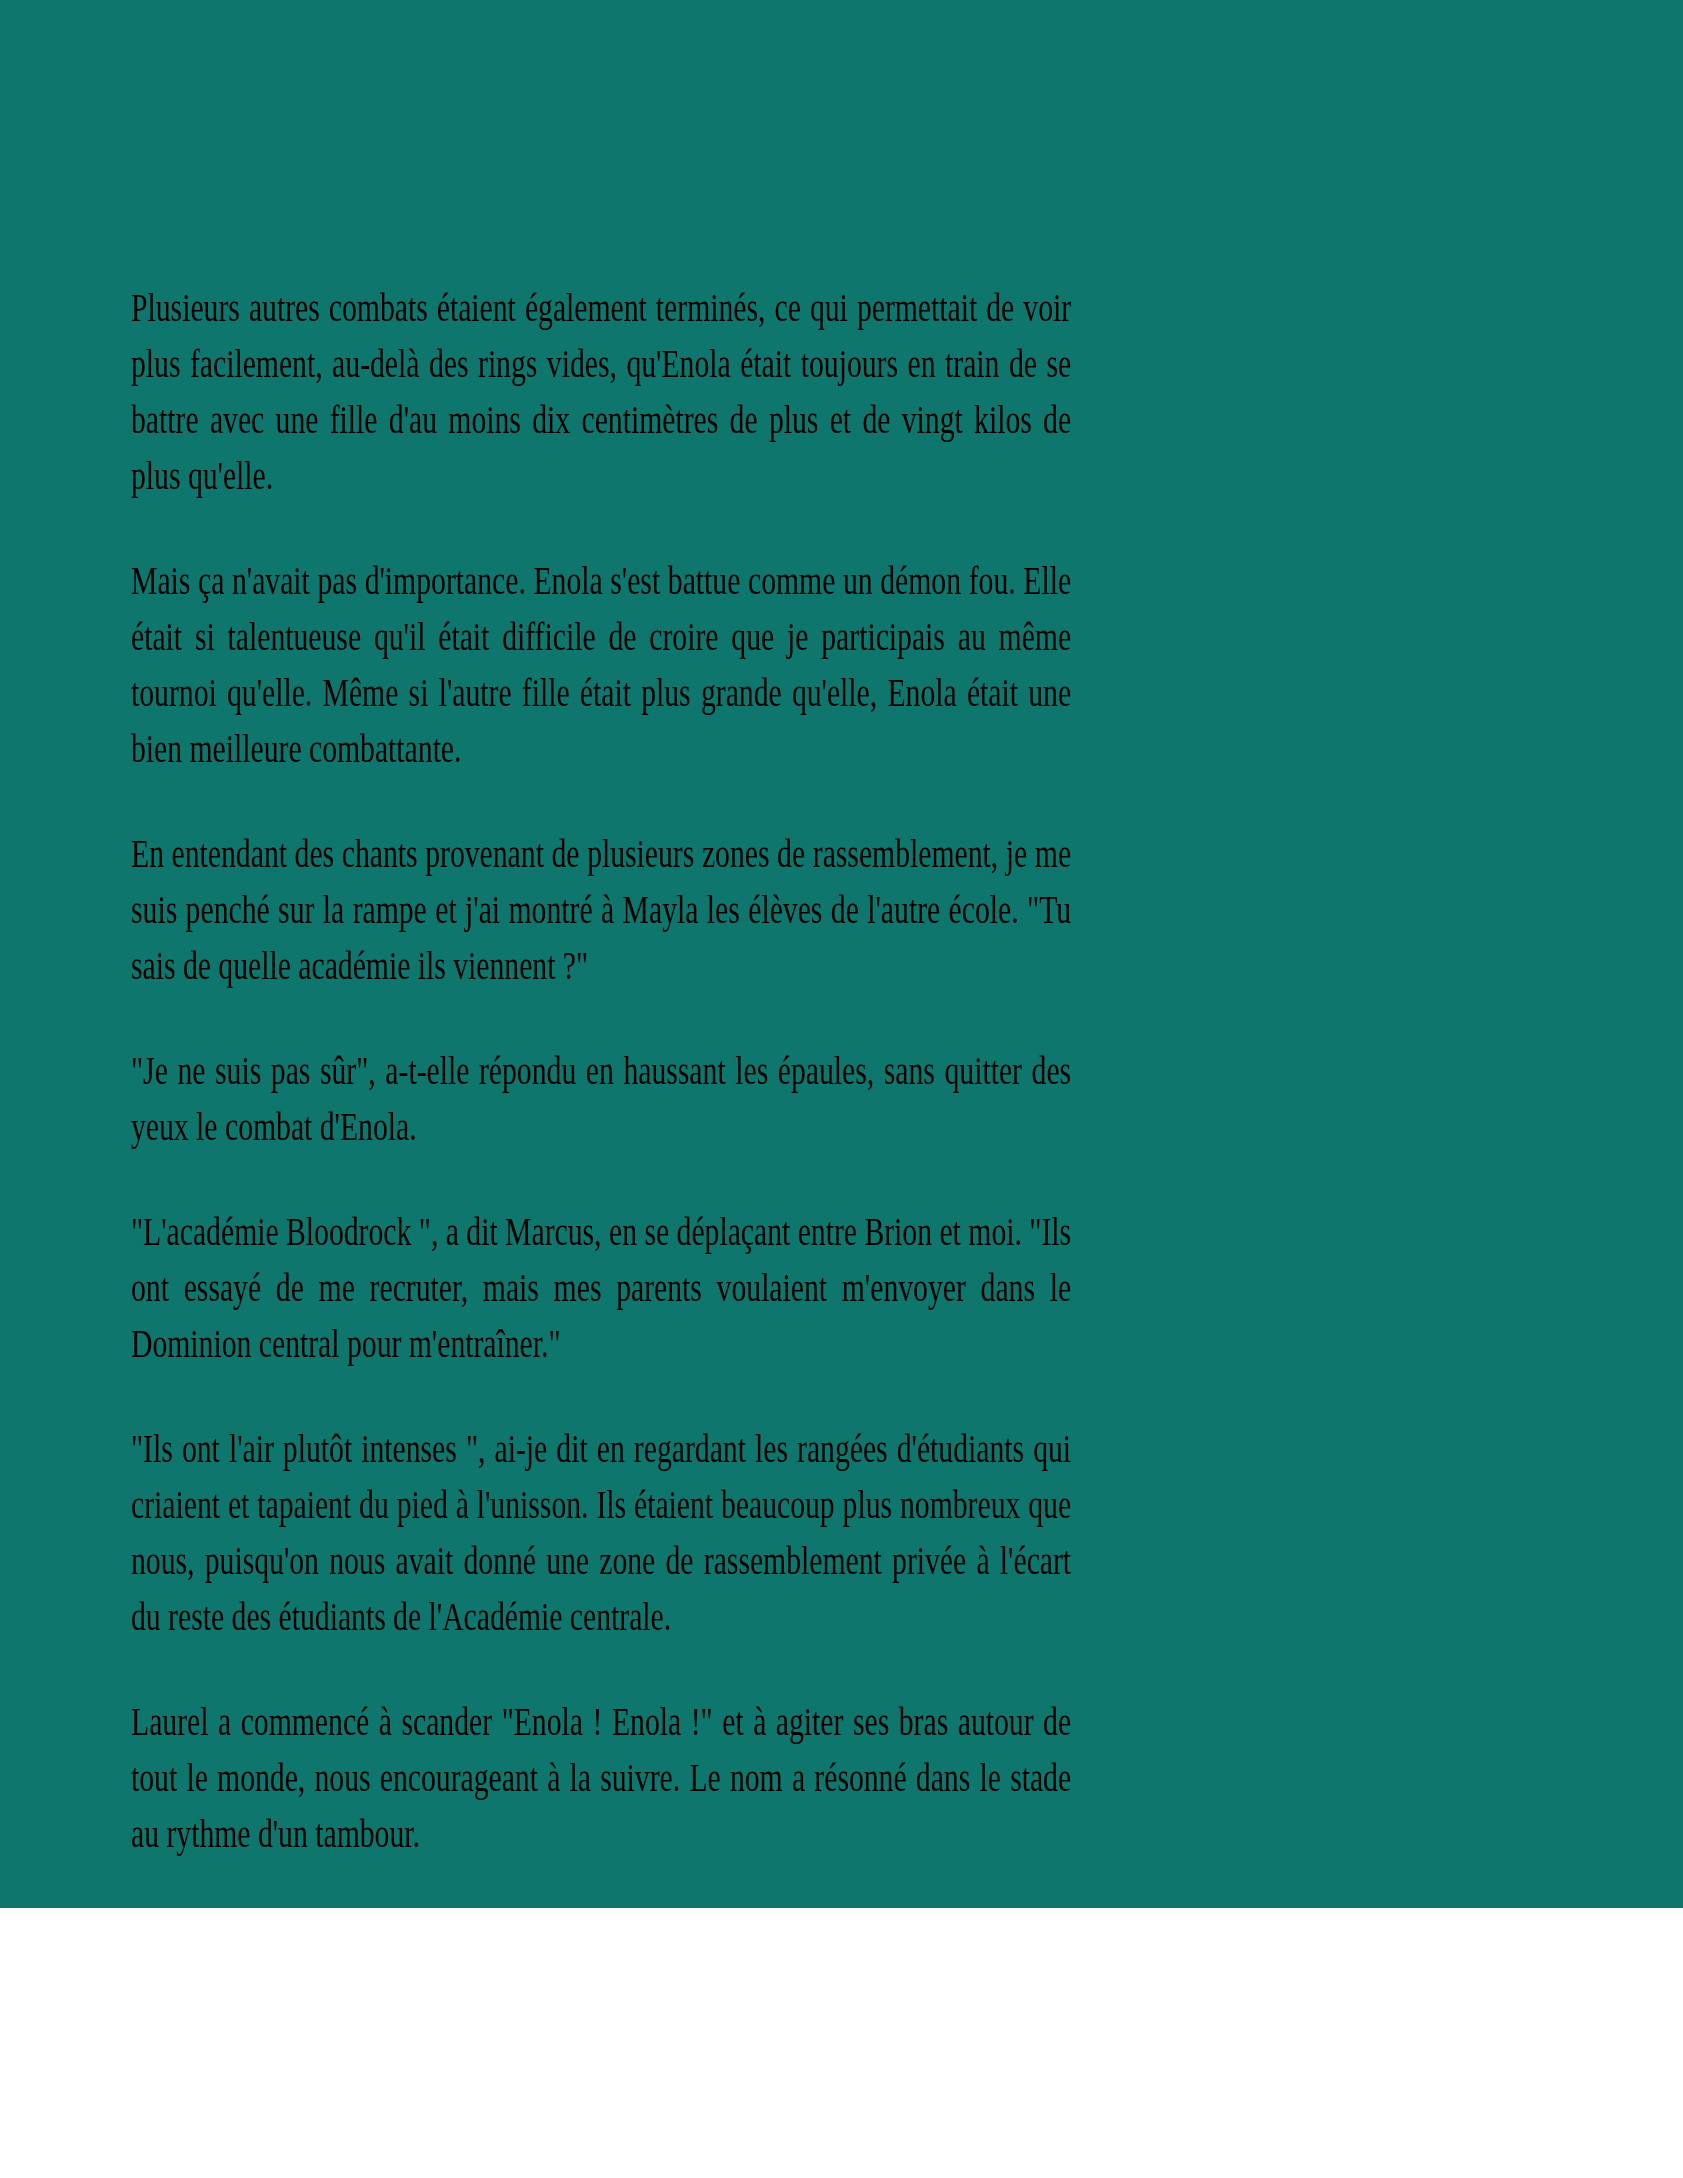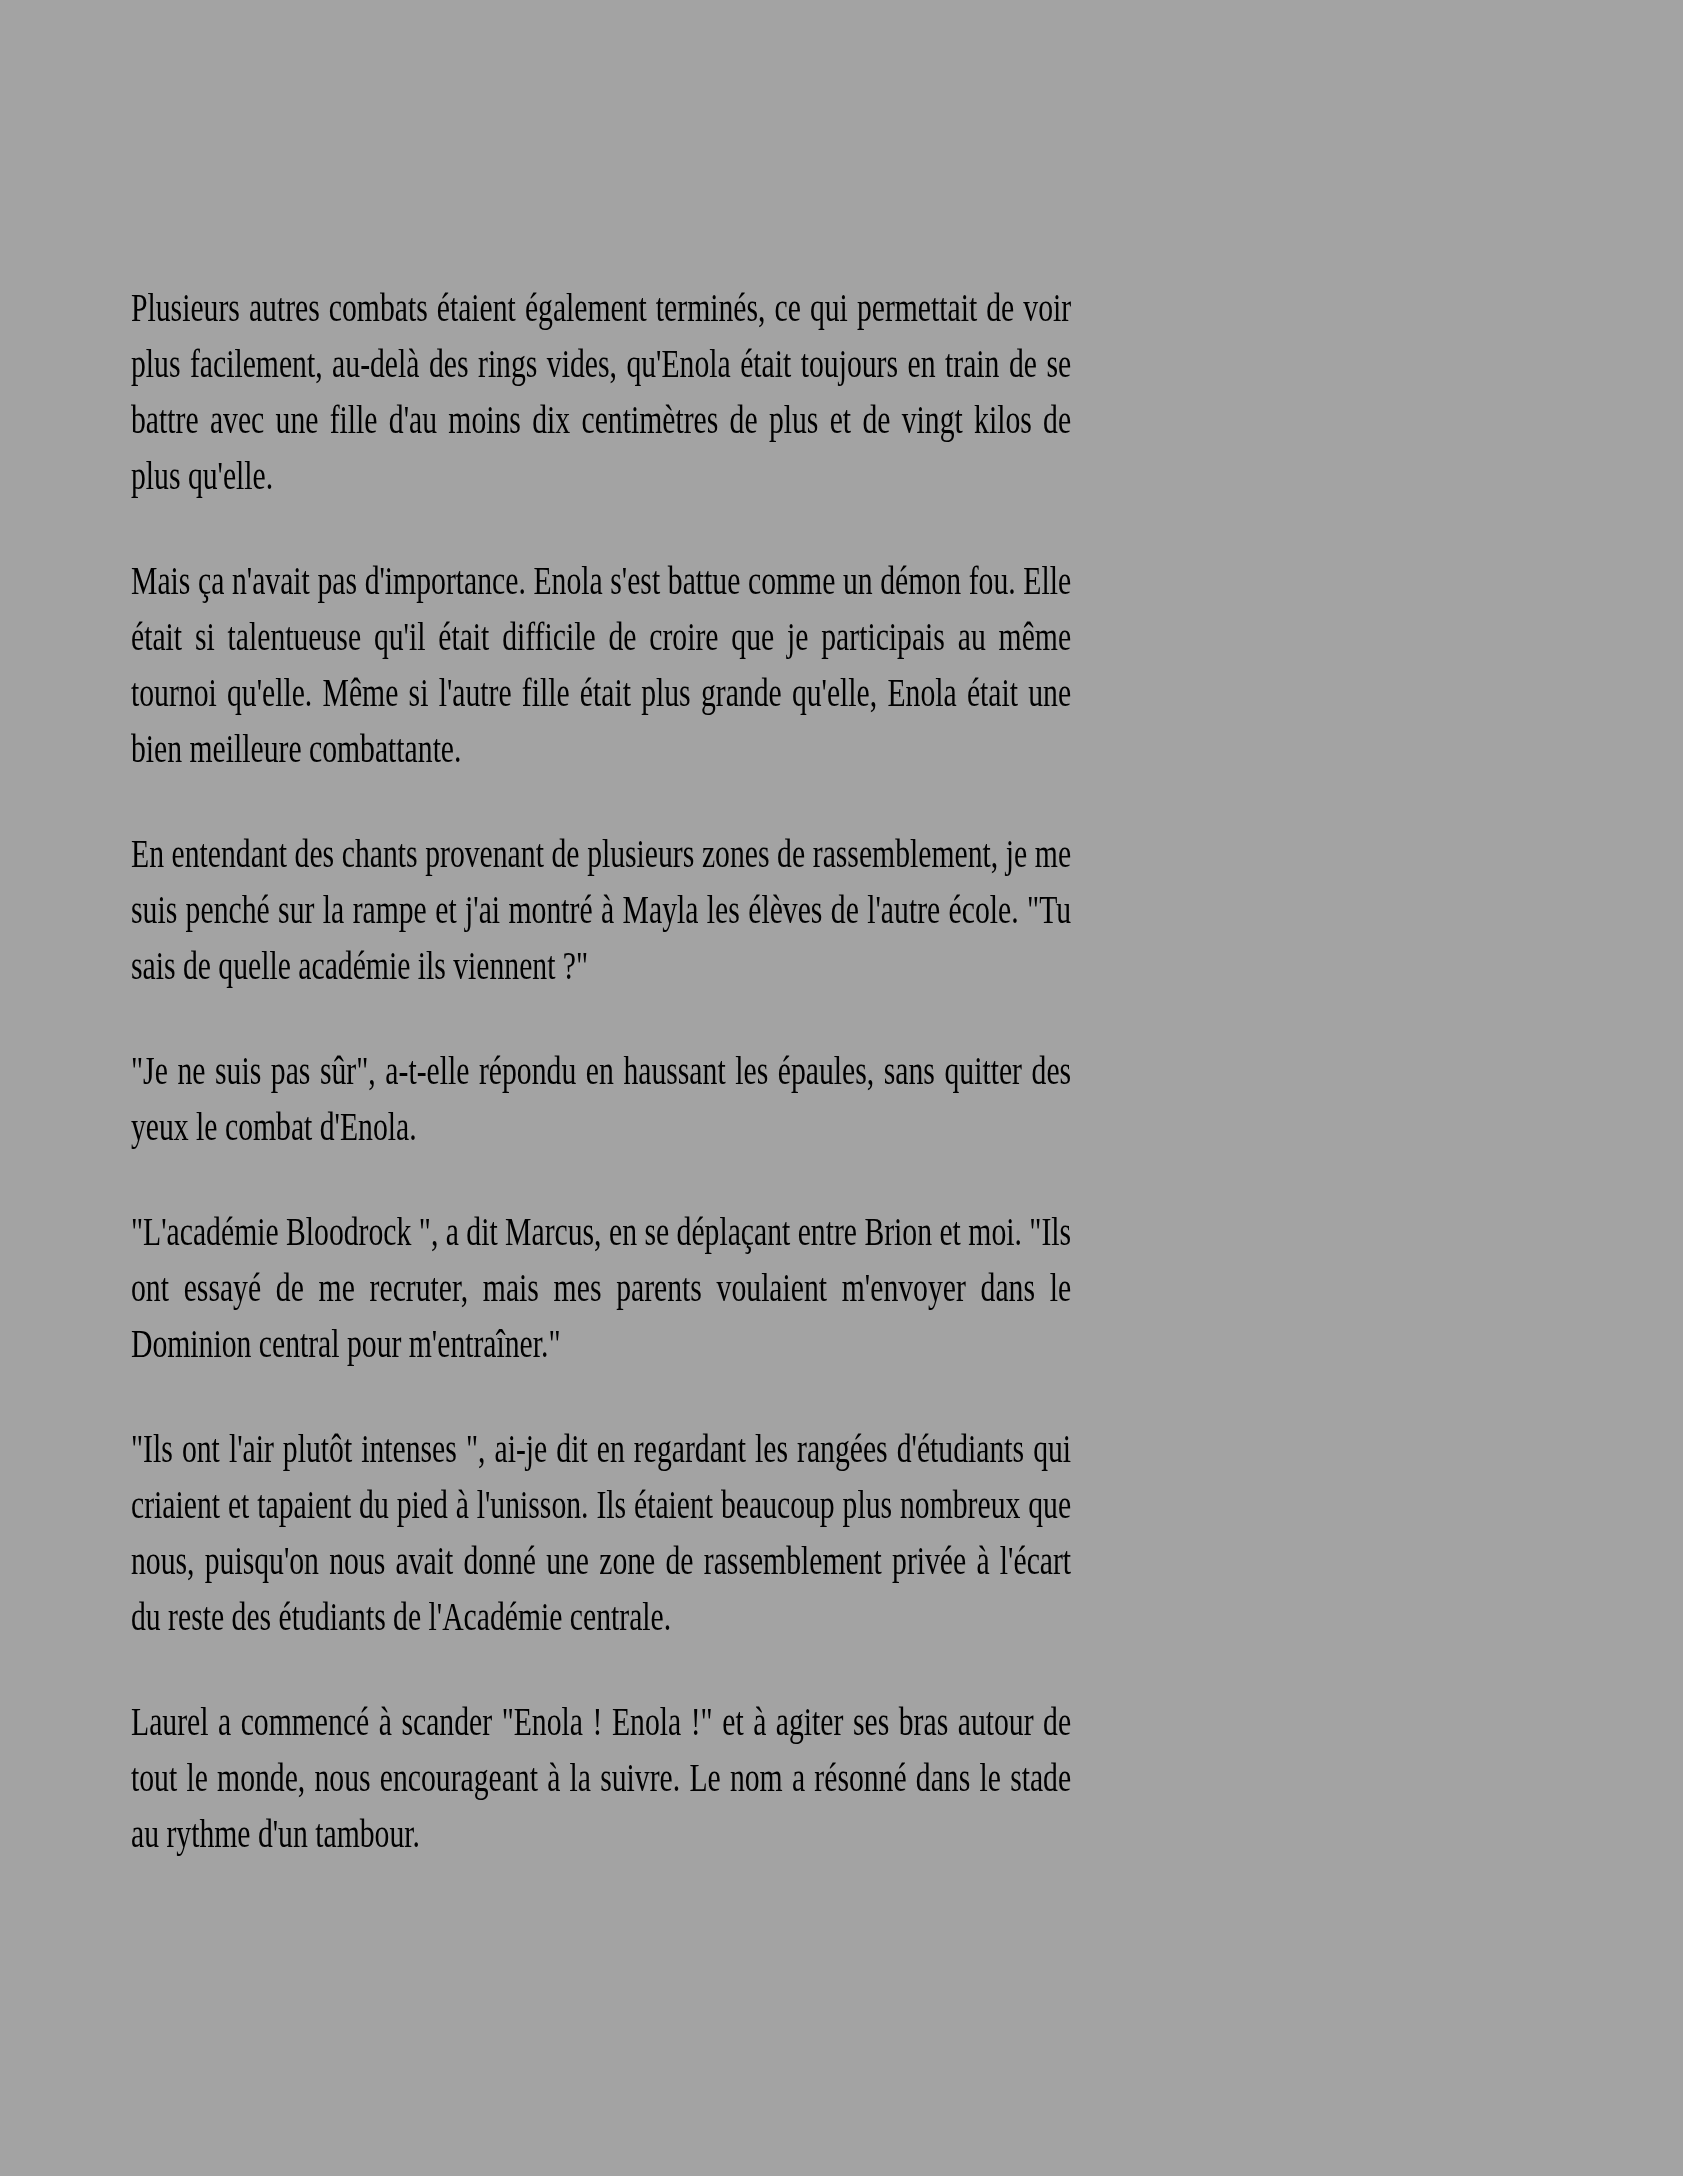--- a/index.html
+++ b/index.html
@@ -3,22 +3,22 @@
 <meta charset="utf-8">
 <style>
   html, body {
     margin: 0;
     padding: 0;
     background: #ffffff;
   }
   .page {
     position: relative;
     width: 1683px;
-    height: 2176px;
-    background: #a3a3a3;
+    height: 1908px;
+    background: #0f766e;
     overflow: hidden;
   }
   .textblock {
     position: absolute;
     left: 131px;
     top: 280px;
     width: 1267px;               
     transform: scaleX(0.742);    
     transform-origin: 0 0;
     font-family: "Liberation Serif", serif;

